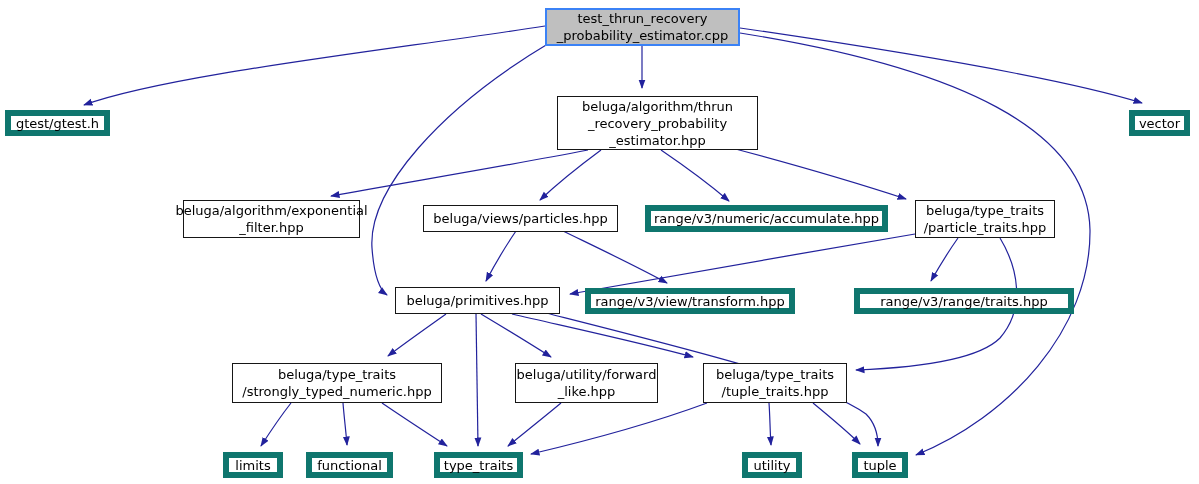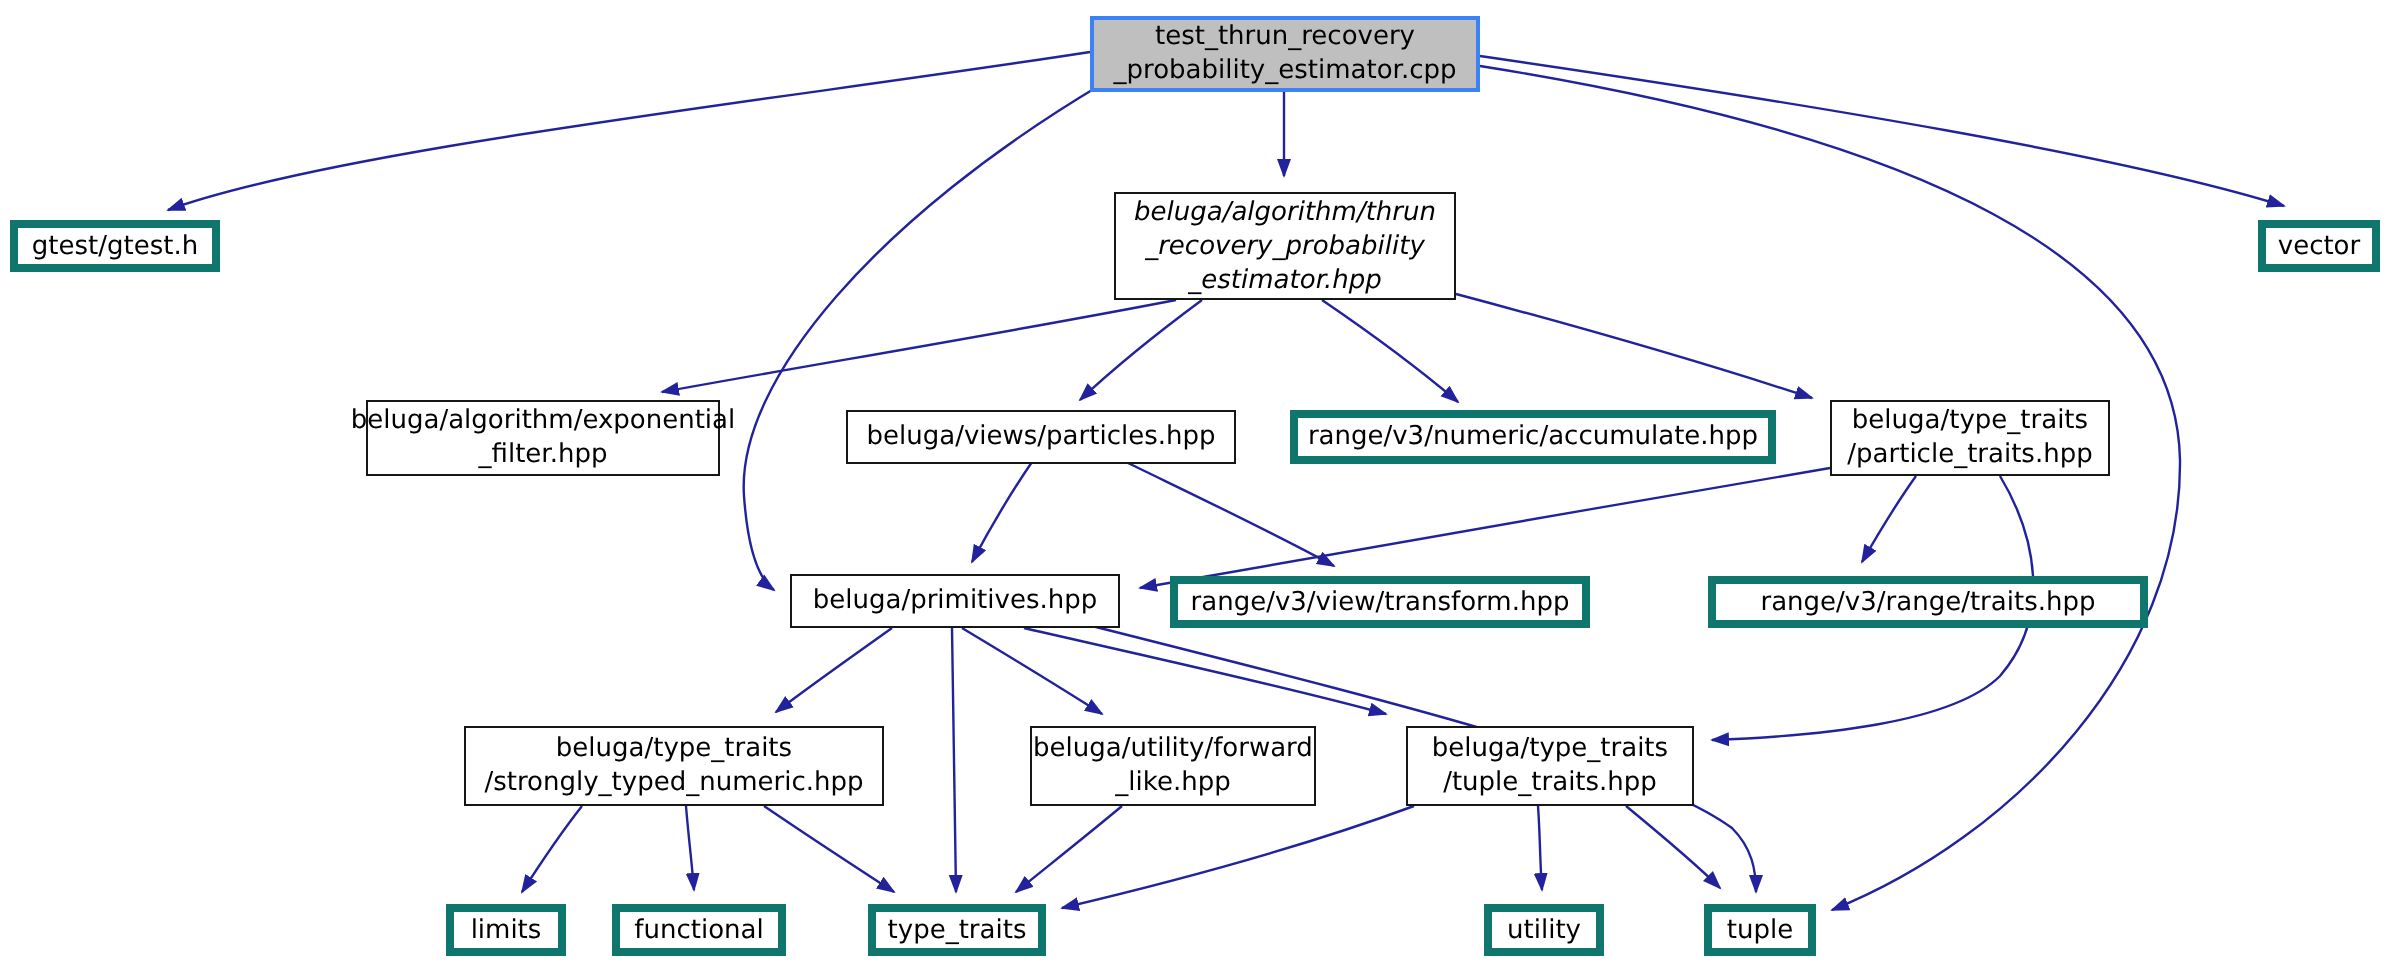--- a/index.html
+++ b/index.html
@@ -8,21 +8,21 @@
     width:1199px;height:484px;
     background:#ffffff;
     font-family:"DejaVu Sans","Liberation Sans",sans-serif;
     overflow:hidden;
   }
   #edges{position:absolute;left:0;top:0;width:1199px;height:484px;}
   .node{
     position:absolute;
     box-sizing:border-box;
     background:#ffffff;
-    border:4px solid #0f766e;
+    border:6px solid #0f766e;
     color:#000000;
     font-size:13px;
     line-height:17px;
     display:flex;
     flex-direction:column;
     justify-content:center;
     align-items:center;
     text-align:center;
     white-space:nowrap;
     z-index:2;
@@ -79,21 +79,21 @@
   </div>
 
   <div class="node" style="left:5px;top:110px;width:105px;height:26px;">
     <span>gtest/gtest.h</span>
   </div>
 
   <div class="node" style="left:1129px;top:110px;width:61px;height:26px;">
     <span>vector</span>
   </div>
 
-  <div class="node internal" style="left:557px;top:96px;width:171px;height:54px;font-style:italic;">
+  <div class="node internal" style="left:557px;top:96px;width:201px;height:54px;">
     <span>beluga/algorithm/thrun</span>
     <span>_recovery_probability</span>
     <span>_estimator.hpp</span>
   </div>
 
   <div class="node internal" style="left:183px;top:200px;width:177px;height:38px;">
     <span>beluga/algorithm/exponential</span>
     <span>_filter.hpp</span>
   </div>
 

